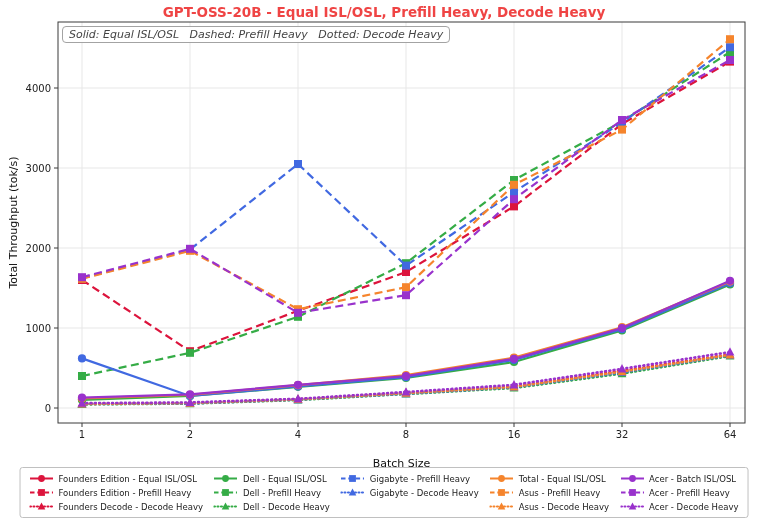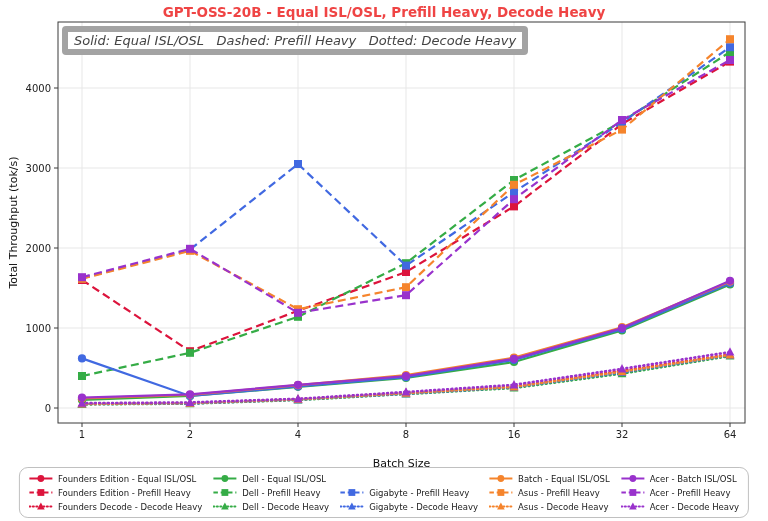--- a/index.html
+++ b/index.html
@@ -1,32 +1,32 @@
 <!DOCTYPE html>
 <html><head>
 <meta charset="utf-8">
 <style>
   html,body{margin:0;padding:0;background:#fff;}
   body{width:768px;height:521px;position:relative;overflow:hidden;
        font-family:"DejaVu Sans","Liberation Sans",sans-serif;}
   .fig{position:absolute;inset:0;}
   .title{position:absolute;top:4px;left:0;right:0;text-align:center;
          font-size:13.5px;font-weight:bold;color:#ef4444;}
-  .annotation{position:absolute;left:62px;top:26px;font-size:13px;font-style:italic;
-              color:#444;border:6px solid #a3a3a3;border-radius:4px;background:rgba(255,255,255,.85);
+  .annotation{position:absolute;left:62px;top:26px;font-size:11px;font-style:italic;
+              color:#444;border:1px solid #a3a3a3;border-radius:4px;background:rgba(255,255,255,.85);
               padding:1px 6px;white-space:pre;z-index:3;}
   svg.plot{position:absolute;left:0;top:0;}
   svg text{font-family:"DejaVu Sans","Liberation Sans",sans-serif;fill:#222;}
   .xlabel{position:absolute;left:58px;width:687px;top:434px;text-align:center;
           font-size:11px;color:#111;margin-top:23px;}
   .ylabel{position:absolute;left:-87px;top:216px;width:200px;text-align:center;
           font-size:11px;color:#111;transform:rotate(-90deg);}
   .legend{position:absolute;top:467px;left:50%;transform:translateX(-50%);
-          display:flex;gap:11px;border:1px solid #c0c0c0;border-radius:9px;
-          background:#fff;padding:4px 9px;z-index:3;align-items:flex-end;}
+          display:flex;gap:11px;border:1px solid #c0c0c0;border-radius:3px;
+          background:#fff;padding:4px 9px;z-index:3;}
   .lcol{display:flex;flex-direction:column;gap:1px;}
   .litem{display:flex;align-items:center;gap:5px;height:13px;}
   .llabel{font-size:8.5px;color:#222;white-space:nowrap;}
 </style>
 </head>
 <body>
 
 <div class="fig">
   <div class="title">GPT-OSS-20B - Equal ISL/OSL, Prefill Heavy, Decode Heavy</div>
   <div class="annotation">Solid: Equal ISL/OSL   Dashed: Prefill Heavy   Dotted: Decode Heavy</div>
@@ -283,21 +283,21 @@
           </svg>
           <span class="llabel">Gigabyte - Decode Heavy</span>
         </div>
       </div>
       <div class="lcol">
         <div class="litem">
           <svg width="24" height="11">
             <line x1="0.5" y1="5.5" x2="23.5" y2="5.5" stroke="#f5842c" stroke-width="2"></line>
             <circle cx="12" cy="5.5" r="3.4" fill="#f5842c"></circle>
           </svg>
-          <span class="llabel">Batch - Equal ISL/OSL</span>
+          <span class="llabel">Total - Equal ISL/OSL</span>
         </div>
         <div class="litem">
           <svg width="24" height="11">
             <line x1="0.5" y1="5.5" x2="23.5" y2="5.5" stroke="#f5842c" stroke-width="2" stroke-dasharray="4.5,2.8"></line>
             <rect x="8.6" y="2.1" width="6.8" height="6.8" fill="#f5842c"></rect>
           </svg>
           <span class="llabel">Asus - Prefill Heavy</span>
         </div>
         <div class="litem">
           <svg width="24" height="11">

